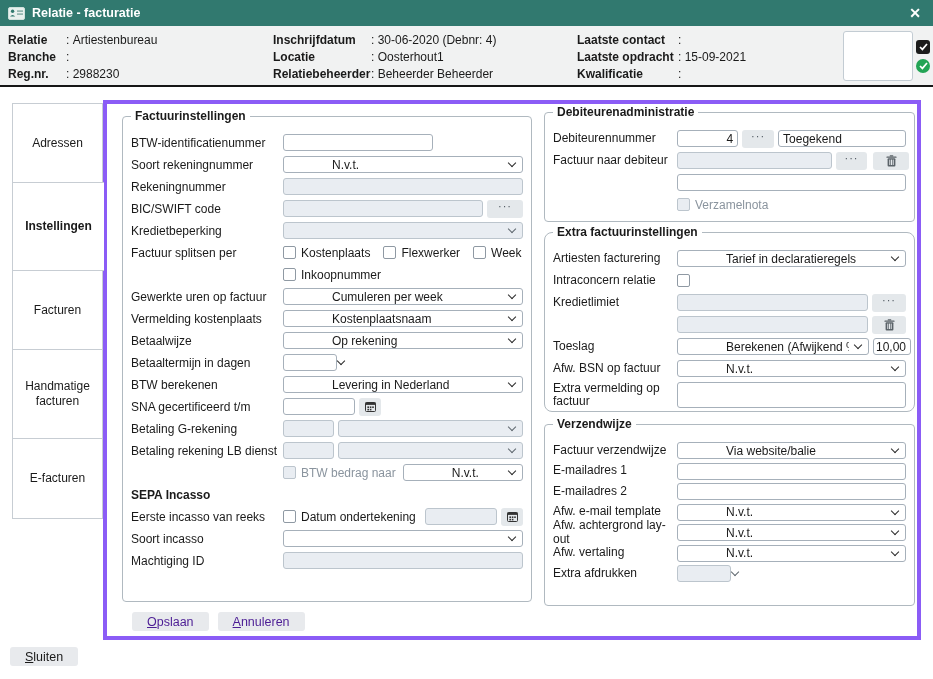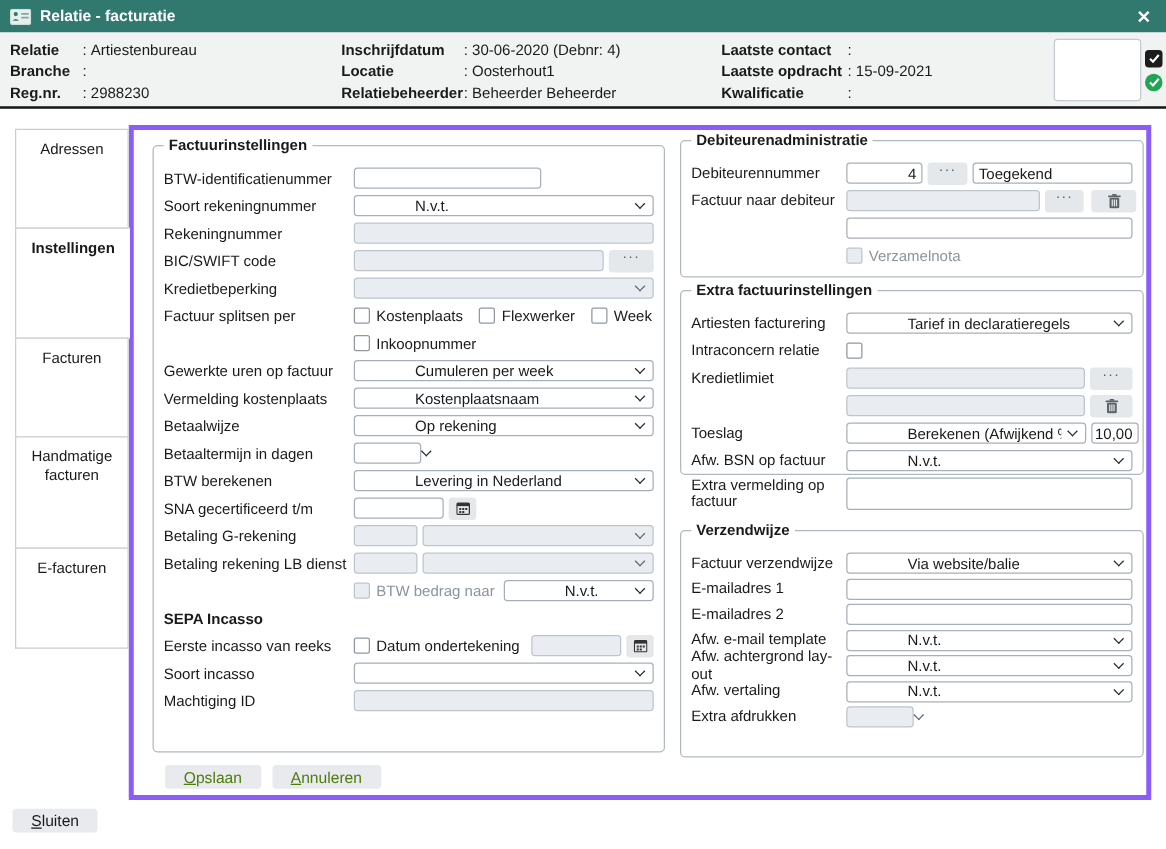--- a/index.html
+++ b/index.html
@@ -32,39 +32,39 @@
   .hcol3 { left:577px; } .hcol3 .hlbl { width:101px; }
   .photobox { position:absolute; left:843px; top:5px; width:70px; height:50px;
     background:#fff; border:1px solid #c3ccd3; border-radius:3px; }
   .hicons { position:absolute; left:916px; top:14px; display:flex; flex-direction:column; gap:5px; }
   .blackcb { width:14px; height:14px; background:#1c1c1c; border-radius:3px; display:flex; align-items:center; justify-content:center; }
   .greenok { width:14px; height:14px; background:#23A455; border-radius:50%; display:flex; align-items:center; justify-content:center; }
   
   .tabs { position:absolute; left:12px; top:103px; width:92px; z-index:3; }
   .tab {
     width:91px; background:#fff; border:1px solid #c7cdd3; margin-top:-1px;
-    display:flex; justify-content:center; text-align:center;
+    display:flex; align-items:center; justify-content:center; text-align:center;
     cursor:pointer; padding:8px; line-height:1.25;
   }
   .tab.t0 { height:80px; margin-top:0; }
   .tab.t1 { height:89px; }
   .tab.t2 { height:80px; }
   .tab.t3 { height:90px; }
   .tab.t4 { height:81px; }
   .tab.active { font-weight:bold; width:92px; border-right:0; }
   
   .panel { position:absolute; left:103px; top:100px; width:818px; height:540px;
     border:4px solid #8b5cf6; background:#fff; z-index:1; }
   .grp { position:absolute; border:1px solid #b0b9c0; border-radius:4px; background:#fff; }
   .grp .legend { position:absolute; top:-8px; left:8px; background:#fff; padding:0 4px;
     font-weight:bold; white-space:nowrap; }
   .grp .inner { position:absolute; inset:0; padding:17px 8px 0 8px; }
   .g-fact  { left:15px;  top:12px;  width:410px; height:486px; }
   .g-deb   { left:437px; top:8px;   width:371px; height:110px; }
-  .g-extra { left:437px; top:128px; width:371px; height:148px; }
+  .g-extra { left:437px; top:128px; width:371px; height:180px;border-radius:8px; }
   .g-verz  { left:437px; top:320px; width:371px; height:182px; }
   
   .fr { display:flex; align-items:center; height:17px; margin-bottom:5px; }
   .fr.tall { height:26px; }
   .g-verz .fr { margin-bottom:3.5px; }
   .fl { width:152px; flex-shrink:0; white-space:nowrap; }
   .g-deb .fl, .g-extra .fl, .g-verz .fl { width:124px; line-height:1.1; white-space:normal; }
   .dim { color:#8a949e; }
   .sect { font-weight:bold; }
   
@@ -86,21 +86,21 @@
   .cb.dis { background:#eef1f4; border-color:#c0c8cf; cursor:default; }
   .cblbl { margin-left:5px; white-space:nowrap; }
   .sqbtn { height:18px; background:#e4e8eb; border:0; border-radius:3px; color:#4d565e;
     display:flex; align-items:center; justify-content:center; cursor:pointer;
     font-family:"Liberation Sans",sans-serif; flex-shrink:0; }
   .dots { font-size:11px; letter-spacing:1px; line-height:1; padding-bottom:4px; }
   .gap { margin-left:4px; }
   
   .btn { background:#e8eaed; border:0; border-radius:3px; padding:0 15px; height:19px;
     font-family:"Liberation Sans",sans-serif; font-size:12.5px; cursor:pointer; color:#1a1a1a; }
-  .btn.disabled { color:#4d7c0f; cursor:default; }
+  .btn.disabled { color:#4c1d95; cursor:default; }
   .u { text-decoration:underline; }
   .savebar { position:absolute; left:25px; top:508px; display:flex; gap:9px; }
   .closebar { position:absolute; left:10px; top:647px; }
 </style>
 </head>
 <body>
 
 <div class="titlebar">
   <svg class="ticon" viewBox="0 0 17 13">
     <rect x="0.5" y="0.5" width="16" height="12" rx="1.5" fill="#e8f0ee" stroke="#cfe0dc"></rect>

